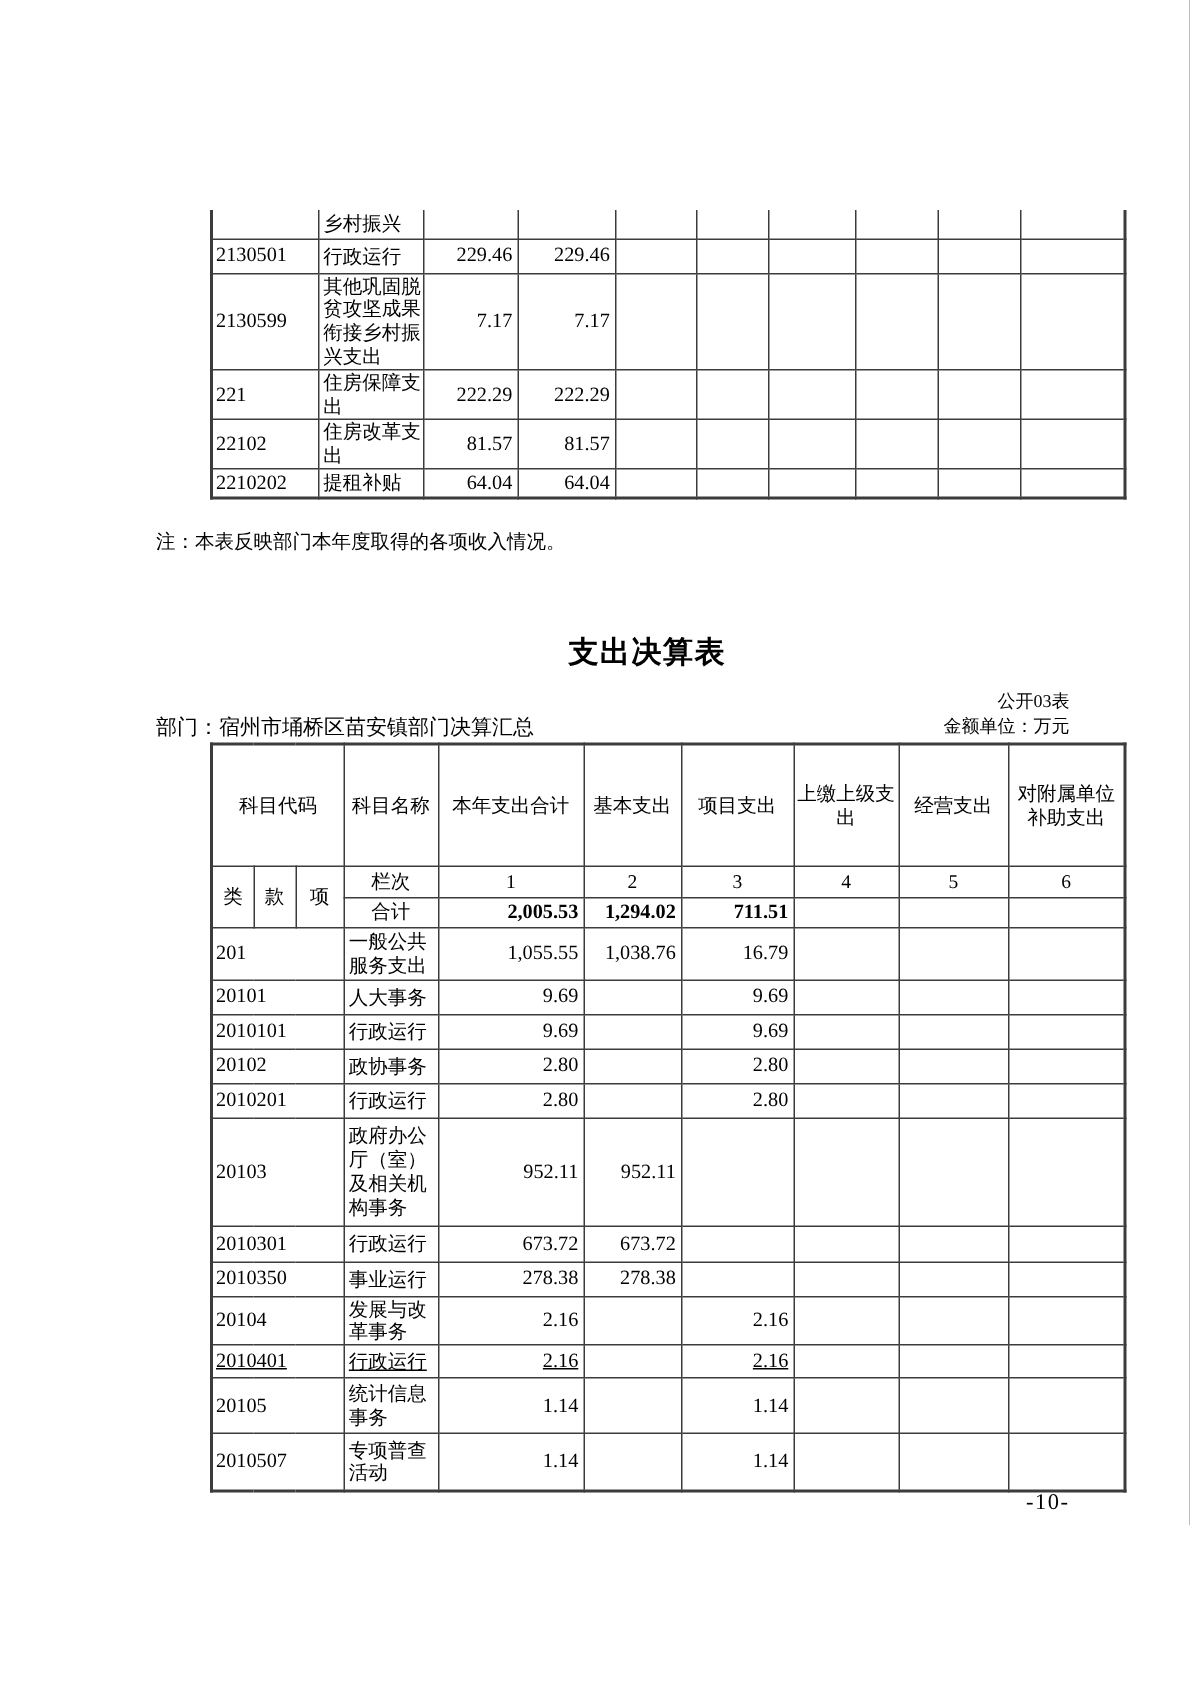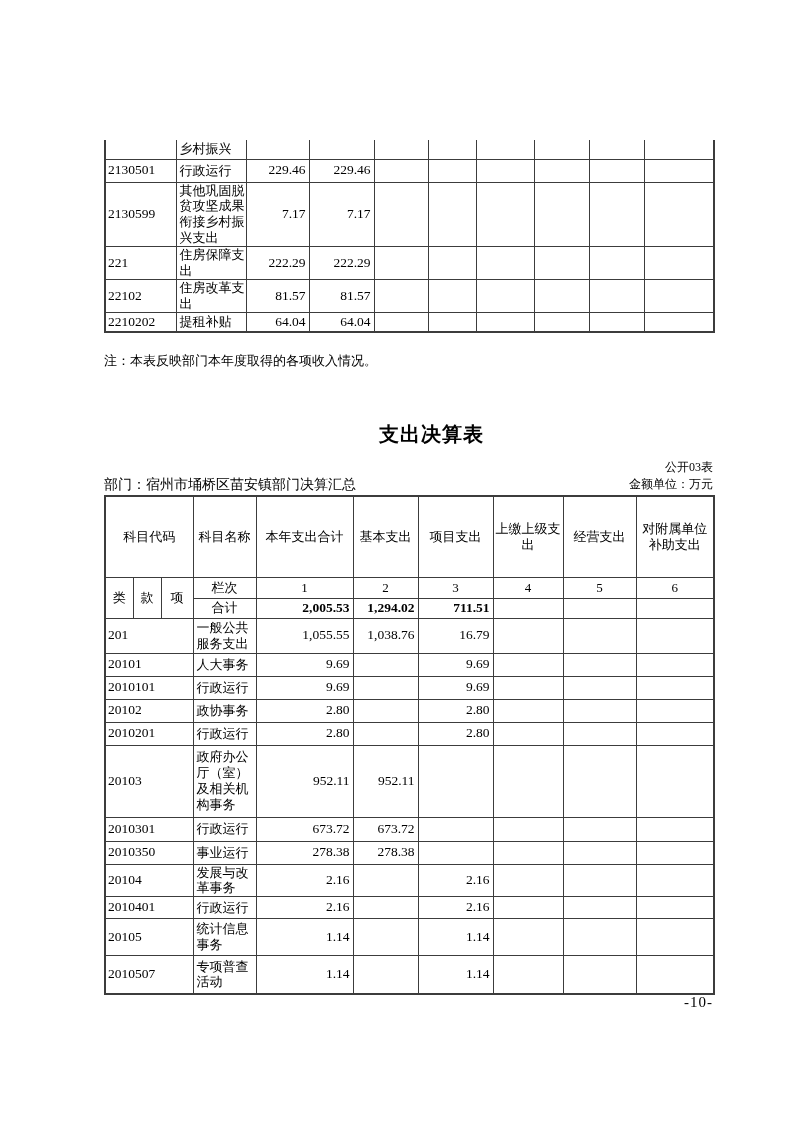--- a/index.html
+++ b/index.html
@@ -5,21 +5,21 @@
   html,body{margin:0;padding:0;background:#888;}
   .page{
     position:relative;
     width:793px;height:1122px;
     background:#ffffff;
     font-family:"Liberation Serif","DejaVu Serif",serif;
     color:#000;
     margin:0 auto;
     overflow:hidden;
   }
-  table{border-collapse:collapse;table-layout:fixed;}
+  table{border-collapse:collapse;table-layout:fixed;margin-left:36px;}
   td,th{border:1px solid #3c3c3c;font-weight:normal;font-size:13px;line-height:1.22;
         vertical-align:middle;padding:0;overflow:hidden;word-break:break-all;}
   
   .inc-table{position:absolute;left:104px;top:140px;width:609px;border:2px solid #3c3c3c;border-top:none;}
   .inc-table tr:nth-of-type(1) td{border-top:none;}
   .inc-table tr:nth-of-type(1){height:19px;}
   .inc-table tr:nth-of-type(2){height:23px;}
   .inc-table tr:nth-of-type(3){height:61px;}
   .inc-table tr:nth-of-type(4){height:33px;}
   .inc-table tr:nth-of-type(5){height:31px;}
@@ -49,21 +49,21 @@
   .exp-table td.bold{font-weight:bold;}
   .exp-table tbody tr:nth-of-type(1){height:35px;}
   .exp-table tbody tr:nth-of-type(2){height:23px;}
   .exp-table tbody tr:nth-of-type(3){height:23px;}
   .exp-table tbody tr:nth-of-type(4){height:23px;}
   .exp-table tbody tr:nth-of-type(5){height:23px;}
   .exp-table tbody tr:nth-of-type(6){height:72px;}
   .exp-table tbody tr:nth-of-type(7){height:24px;}
   .exp-table tbody tr:nth-of-type(8){height:23px;}
   .exp-table tbody tr:nth-of-type(9){height:31px;}
-  .exp-table tbody tr:nth-of-type(10){height:22px;}
+  .exp-table tbody tr:nth-of-type(10){height:22px;text-decoration:underline;}
   .exp-table tbody tr:nth-of-type(11){height:37px;}
   .exp-table tbody tr:nth-of-type(12){height:38px;}
   .page-num{position:absolute;left:104px;top:994px;width:609px;text-align:right;
             padding-right:20px;font-size:15px;letter-spacing:1px;}
 </style>
 </head>
 <body>
 
 <div class="page">
 

